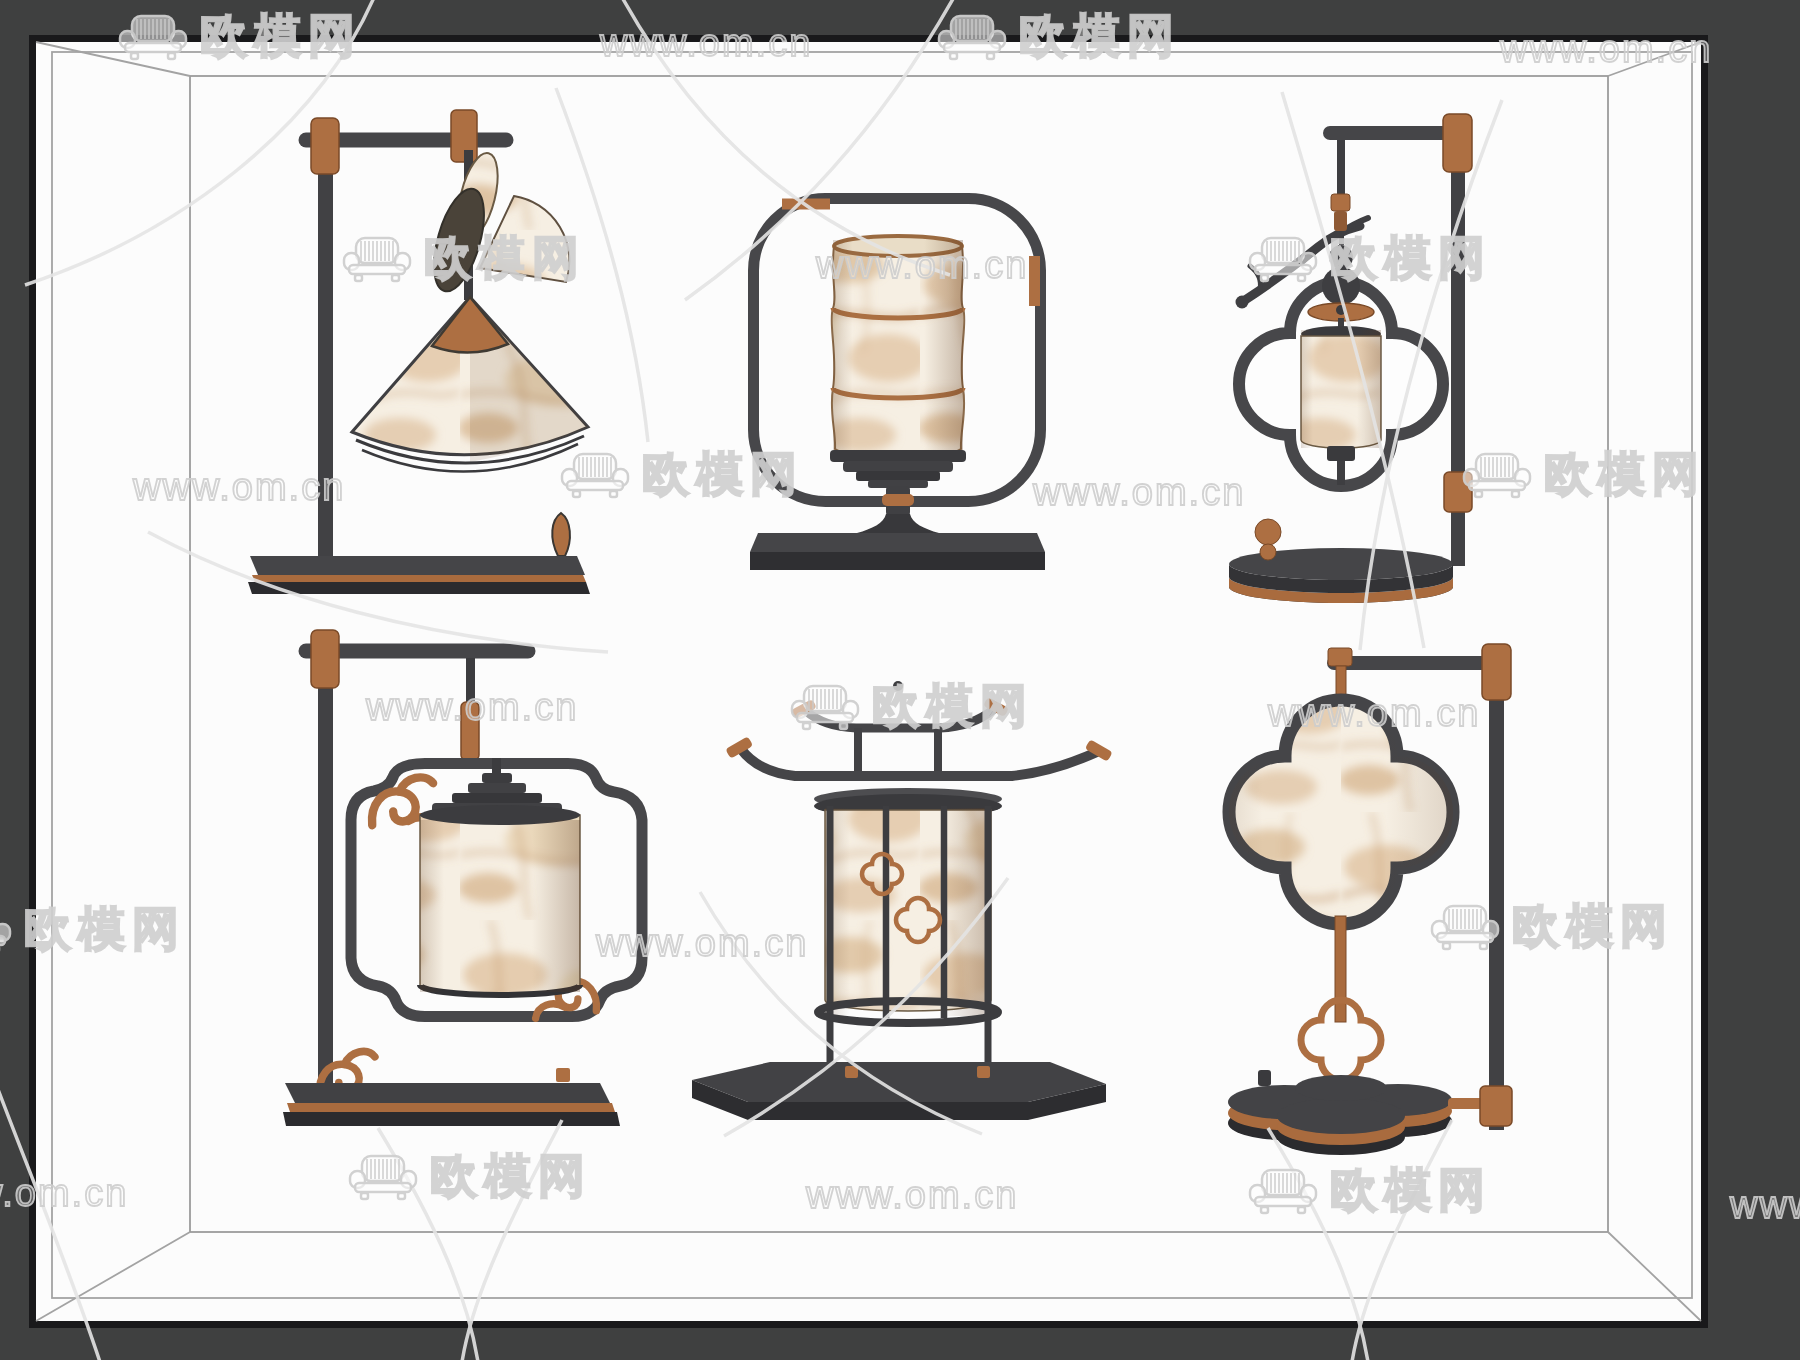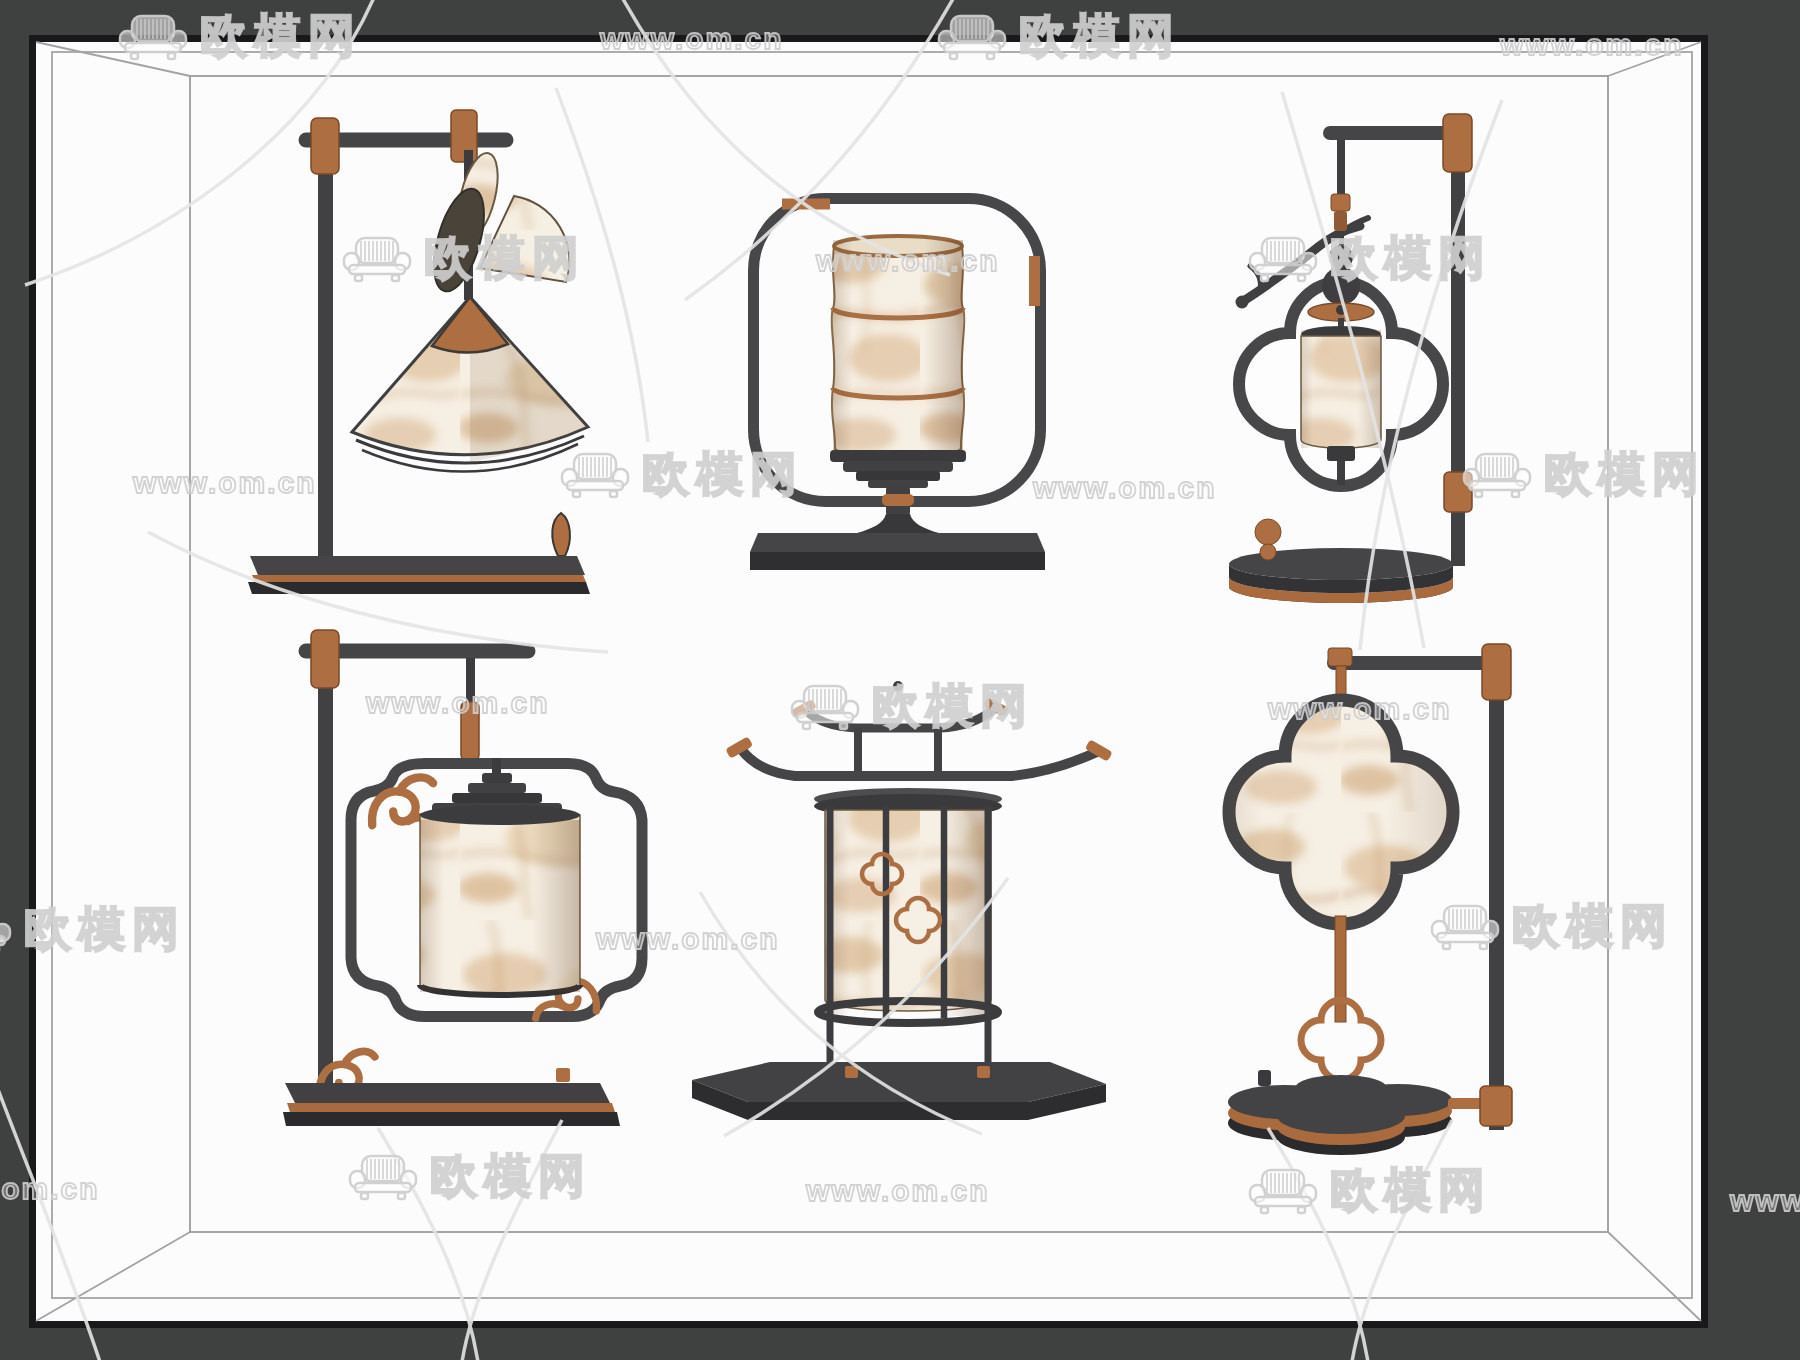--- a/index.html
+++ b/index.html
@@ -5,21 +5,21 @@
   html,body{margin:0;padding:0;background:#3f4040;}
   .stage{position:relative;width:1800px;height:1360px;overflow:hidden;
          font-family:"Liberation Sans",sans-serif;}
   .stage svg.layer{position:absolute;left:0;top:0;}
   #art{z-index:1;}
   #overlay{z-index:4;pointer-events:none;}
   .wm-tile{position:absolute;display:flex;align-items:flex-start;gap:10px;z-index:6;opacity:.95;
            white-space:nowrap;pointer-events:none;}
   .wm-brand{font-weight:bold;font-size:47px;line-height:1;letter-spacing:7px;
             color:rgba(255,255,255,.30);-webkit-text-stroke:2.2px rgba(207,207,207,.95);}
-  .wm-url{font-weight:bold;font-size:30px;line-height:1;letter-spacing:2px;
+  .wm-url{font-weight:normal;font-size:38px;line-height:1;letter-spacing:2px;
           color:rgba(255,255,255,.30);-webkit-text-stroke:1.8px rgba(205,205,205,.95);}
 </style>
 </head>
 <body>
 
 <div class="stage">
 
 <svg id="art" class="layer" width="1800" height="1360" viewBox="0 0 1800 1360">
 <defs>
   <filter id="mb" x="-30%" y="-30%" width="160%" height="160%">

